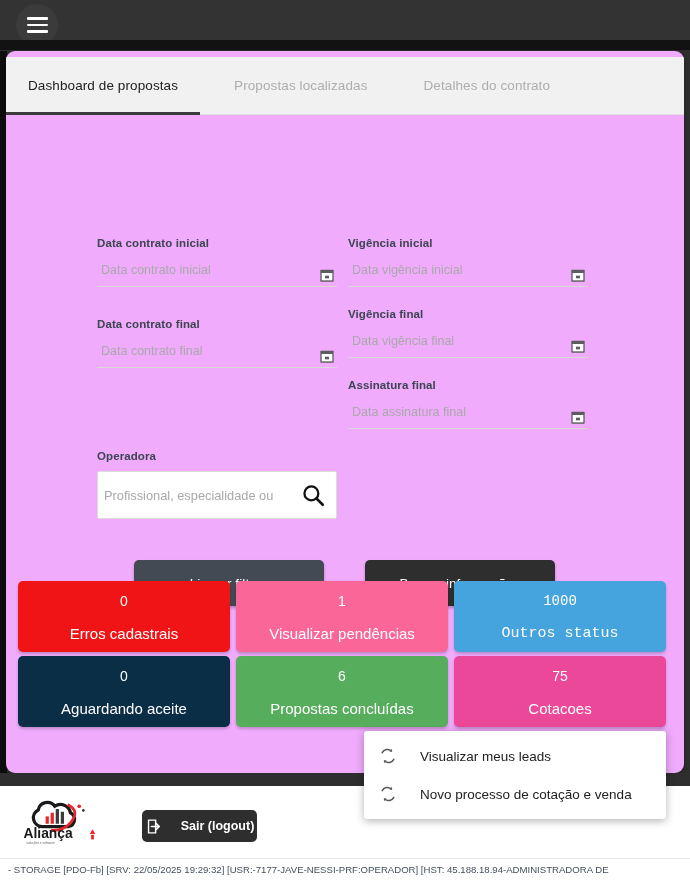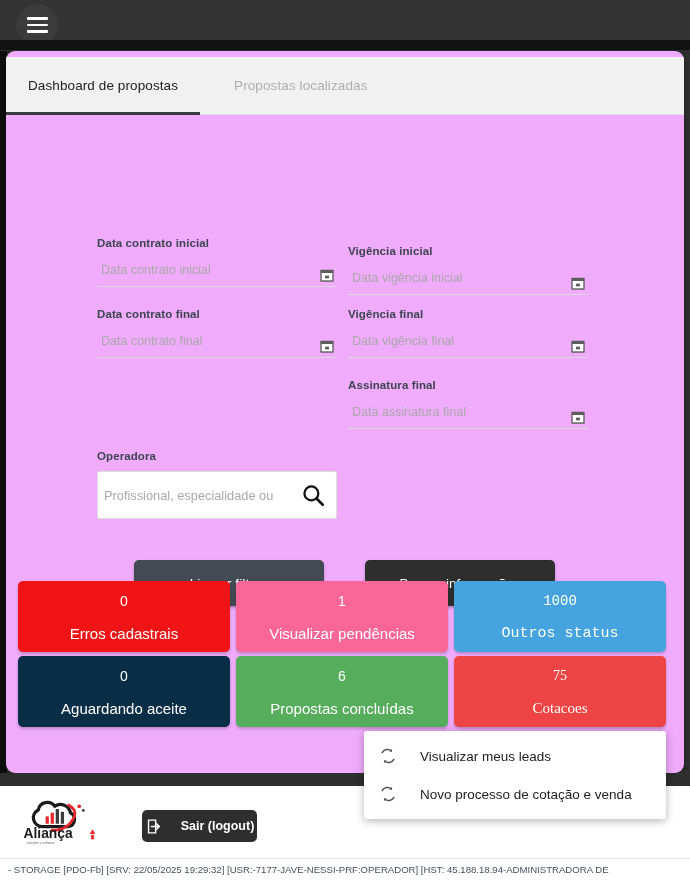--- a/index.html
+++ b/index.html
@@ -192,49 +192,52 @@
 
     <div class="tabs">
       <div class="tab active">
         <span>Dashboard de propostas</span>
       </div>
       <div class="tab-sep-1"></div>
       <div class="tab inactive">
         <span>Propostas localizadas</span>
       </div>
       <div class="tab-sep-1"></div>
+      <div class="tab inactive">
+        <span>Detalhes do contrato</span>
+      </div>
     </div>
 
     <div class="form-area">
 
       <div class="field" style="left:91px; top:122px;">
         <div class="field-label">Data contrato inicial</div>
         <div class="date-input-wrap">
           <input class="date-input" type="text" placeholder="Data contrato inicial" style="">
           <svg class="cal-icon" viewBox="0 0 24 24">
             <rect x="2" y="4" width="20" height="18" rx="1" fill="#5d5d5d"></rect>
             <rect x="4" y="9" width="16" height="11" fill="#ffffff"></rect>
             <rect x="9" y="13" width="6" height="4" fill="#5d5d5d"></rect>
           </svg>
         </div>
       </div>
 
-      <div class="field" style="left:342px; top:122px;margin-top:8px;">
+      <div class="field" style="left:342px; top:122px;">
         <div class="field-label">Vigência inicial</div>
         <div class="date-input-wrap">
           <input class="date-input" type="text" placeholder="Data vigência inicial" style="">
           <svg class="cal-icon" viewBox="0 0 24 24">
             <rect x="2" y="4" width="20" height="18" rx="1" fill="#5d5d5d"></rect>
             <rect x="4" y="9" width="16" height="11" fill="#ffffff"></rect>
             <rect x="9" y="13" width="6" height="4" fill="#5d5d5d"></rect>
           </svg>
         </div>
       </div>
 
-      <div class="field" style="left:91px; top:193px;">
+      <div class="field" style="left:91px; top:203px;">
         <div class="field-label">Data contrato final</div>
         <div class="date-input-wrap">
           <input class="date-input" type="text" placeholder="Data contrato final" style="">
           <svg class="cal-icon" viewBox="0 0 24 24">
             <rect x="2" y="4" width="20" height="18" rx="1" fill="#5d5d5d"></rect>
             <rect x="4" y="9" width="16" height="11" fill="#ffffff"></rect>
             <rect x="9" y="13" width="6" height="4" fill="#5d5d5d"></rect>
           </svg>
         </div>
       </div>
@@ -298,21 +301,21 @@
     </div>
     <div class="card-row">
       <div class="stat-card" style="background:#0b2e47;">
         <div class="stat-value">0</div>
         <div class="stat-label">Aguardando aceite</div>
       </div>
       <div class="stat-card" style="background:#56ad5c;">
         <div class="stat-value">6</div>
         <div class="stat-label">Propostas concluídas</div>
       </div>
-      <div class="stat-card" style="background:#ef4444;font-family:Liberation Serif, serif;">
+      <div class="stat-card" style="background:#ec4899;">
         <div class="stat-value">75</div>
         <div class="stat-label">Cotacoes</div>
       </div>
     </div>
   </div>
 
   <div class="popup">
     <div class="popup-item">
       <svg class="popup-icon" viewBox="0 0 24 24">
         <path d="M5 8a7 7 0 0 1 11-2" fill="none" stroke="#555" stroke-width="1.8" stroke-linecap="round"></path>

